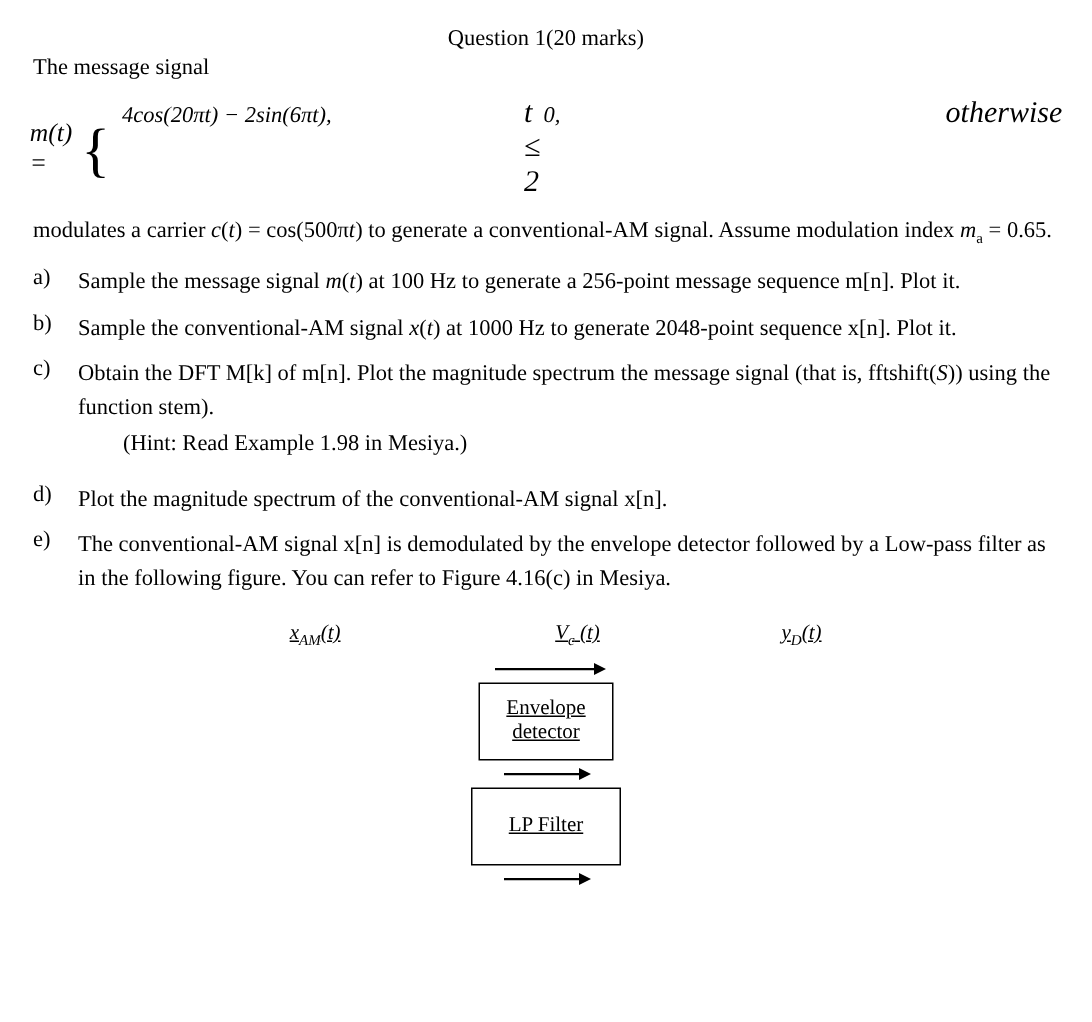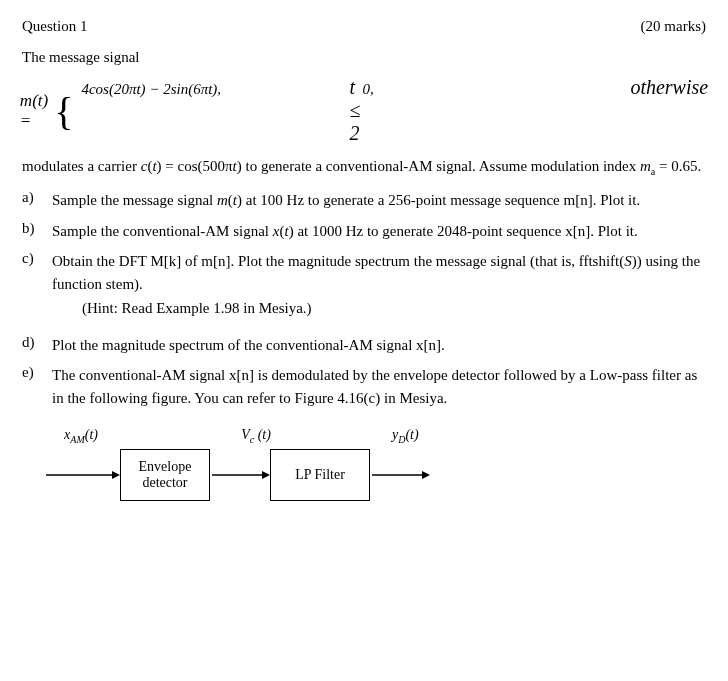--- a/index.html
+++ b/index.html
@@ -7,22 +7,22 @@
       background: #fff;
       font-family: "Times New Roman", Times, serif;
       font-size: 15px;
       color: #000;
       width: 728px;
       min-height: 681px;
       padding: 18px 22px 18px 22px;
     }
     .header-row {
       display: flex;
-      justify-content: space-between;
-      margin-bottom: 14px;
+      justify-content: center;
+      margin-bottom: 2px;
     }
     .message-signal-line {
       margin-bottom: 10px;
     }
     .formula-block {
       display: flex;
       align-items: center;
       justify-content: center;
       margin: 6px 0 10px 0;
       gap: 0px;
@@ -82,21 +82,22 @@
     .hint-line {
       margin-left: 30px;
       margin-top: 2px;
       margin-bottom: 6px;
       font-size: 15px;
       line-height: 1.5;
     }
     .diagram-area {
       margin-top: 18px;
       display: flex;
-      justify-content: flex-start;
+      justify-content: center;
+      text-decoration: underline;
     }
     .diag-box {
       border: 1.5px solid #000;
       min-width: 90px;
       min-height: 52px;
       display: flex;
       flex-direction: column;
       align-items: center;
       justify-content: center;
       font-size: 14px;
@@ -189,21 +190,21 @@
       <div style="width:100px;"></div>
 
       <div style="width:36px; text-align:center; font-size:14px; font-style:italic;">V<sub>c</sub> (t)</div>
       <div style="width:14px;"></div>
 
       <div style="width:100px;"></div>
 
       <div style="width:60px; text-align:left; font-size:14px; font-style:italic; padding-left:4px;">y<sub>D</sub>(t)</div>
     </div>
 
-    <div style="display:flex; align-items:center;">
+    <div style="display:flex; align-items:center;flex-direction:column;">
 
       <div style="width:80px; display:flex; align-items:center; justify-content:flex-end;">
         <svg width="76" height="18" viewBox="0 0 76 18">
           <line x1="2" y1="9" x2="68" y2="9" stroke="#000" stroke-width="1.5"></line>
           <polygon points="68,5 76,9 68,13" fill="#000"></polygon>
         </svg>
       </div>
 
       <div class="diag-box">
         <span>Envelope</span>

